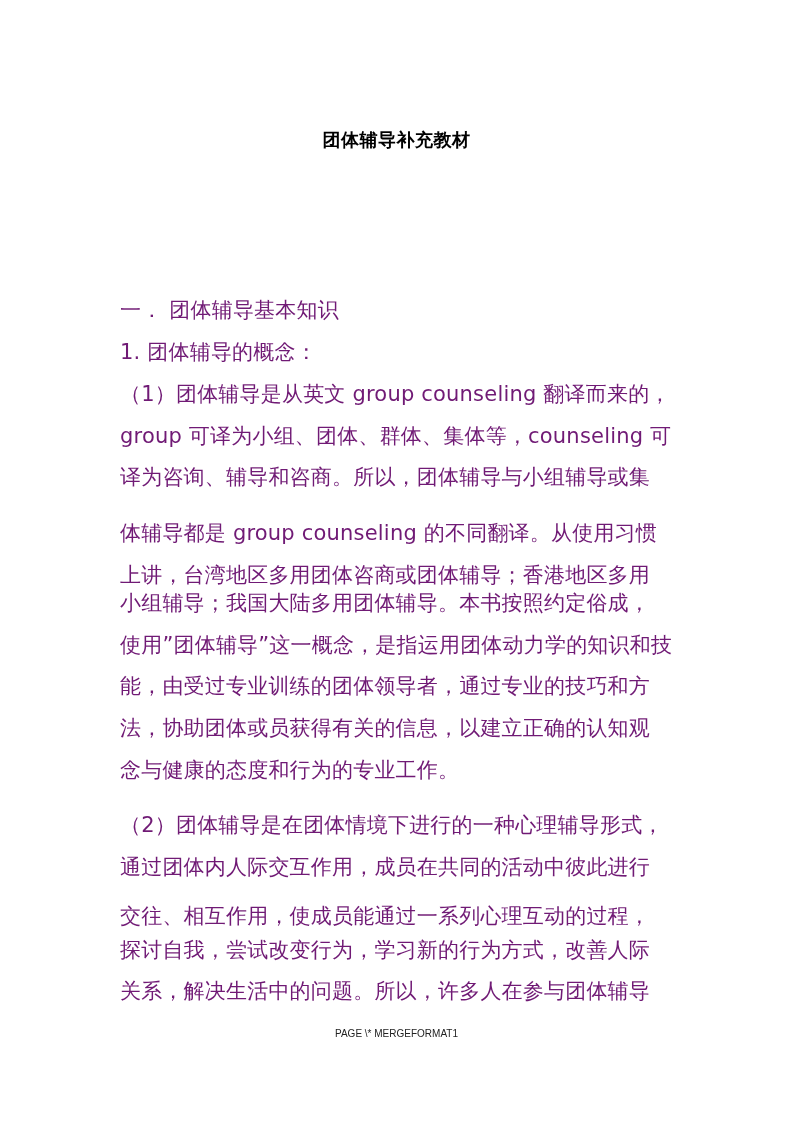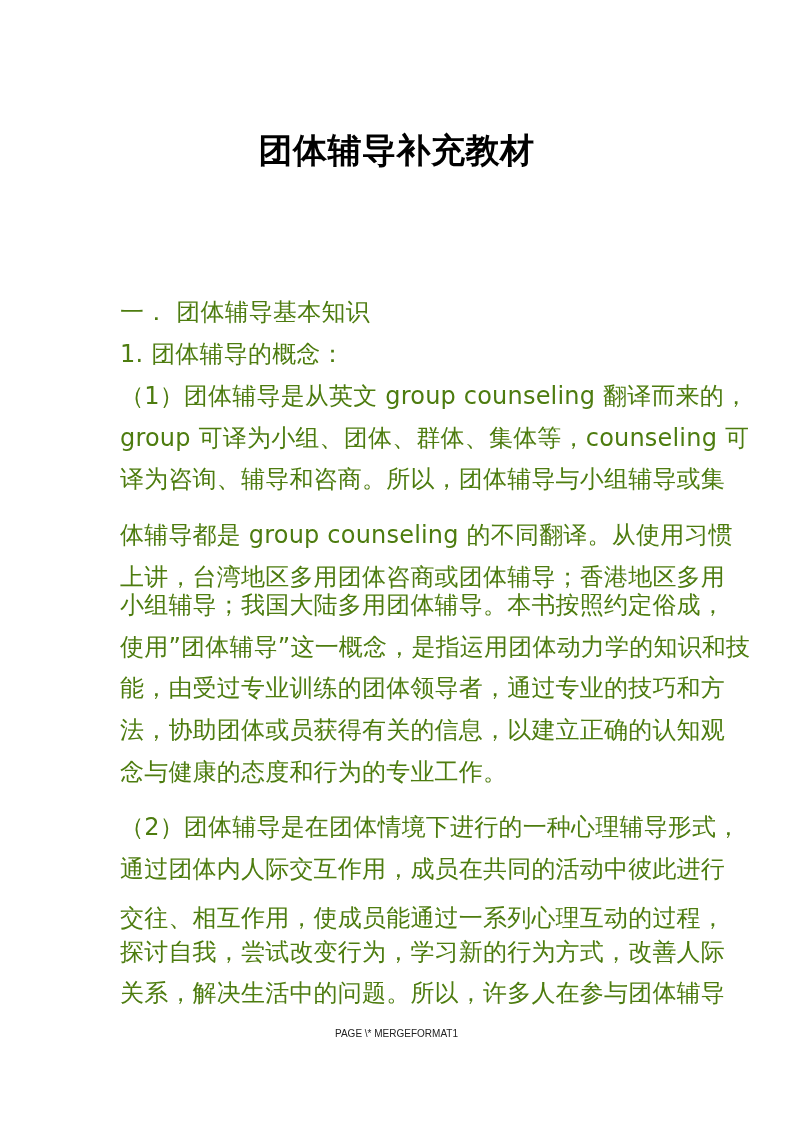--- a/index.html
+++ b/index.html
@@ -1,21 +1,21 @@
 <!DOCTYPE html>
 <html><head>
 <meta charset="utf-8">
 <style>
   html, body { margin: 0; padding: 0; background: #ffffff; }
   body { width: 793px; height: 1122px; position: relative; overflow: hidden;
          font-family: "DejaVu Sans", sans-serif; color: #111; }
   .title { position: absolute; top: 128px; left: 0; width: 793px; text-align: center;
-           font-size: 34px; font-weight: bold; letter-spacing: 0.5px; color: #000; }
-  .line { position: absolute; left: 120px; font-size: 24px; white-space: nowrap;
-          letter-spacing: 0.2px; color: #4d7c0f; }
+           font-size: 18px; font-weight: bold; letter-spacing: 0.5px; color: #000; }
+  .line { position: absolute; left: 120px; font-size: 21px; white-space: nowrap;
+          letter-spacing: 0.2px; color: #701a75; }
   .footer { position: absolute; top: 1028px; left: 0; width: 793px; text-align: center;
             font-size: 10px; color: #222; font-family: "Liberation Sans", sans-serif; }
 </style>
 </head>
 <body>
 
 <div>
   <div class="title">团体辅导补充教材</div>
 
   <div class="line" style="top:296px;">一．  团体辅导基本知识</div>

